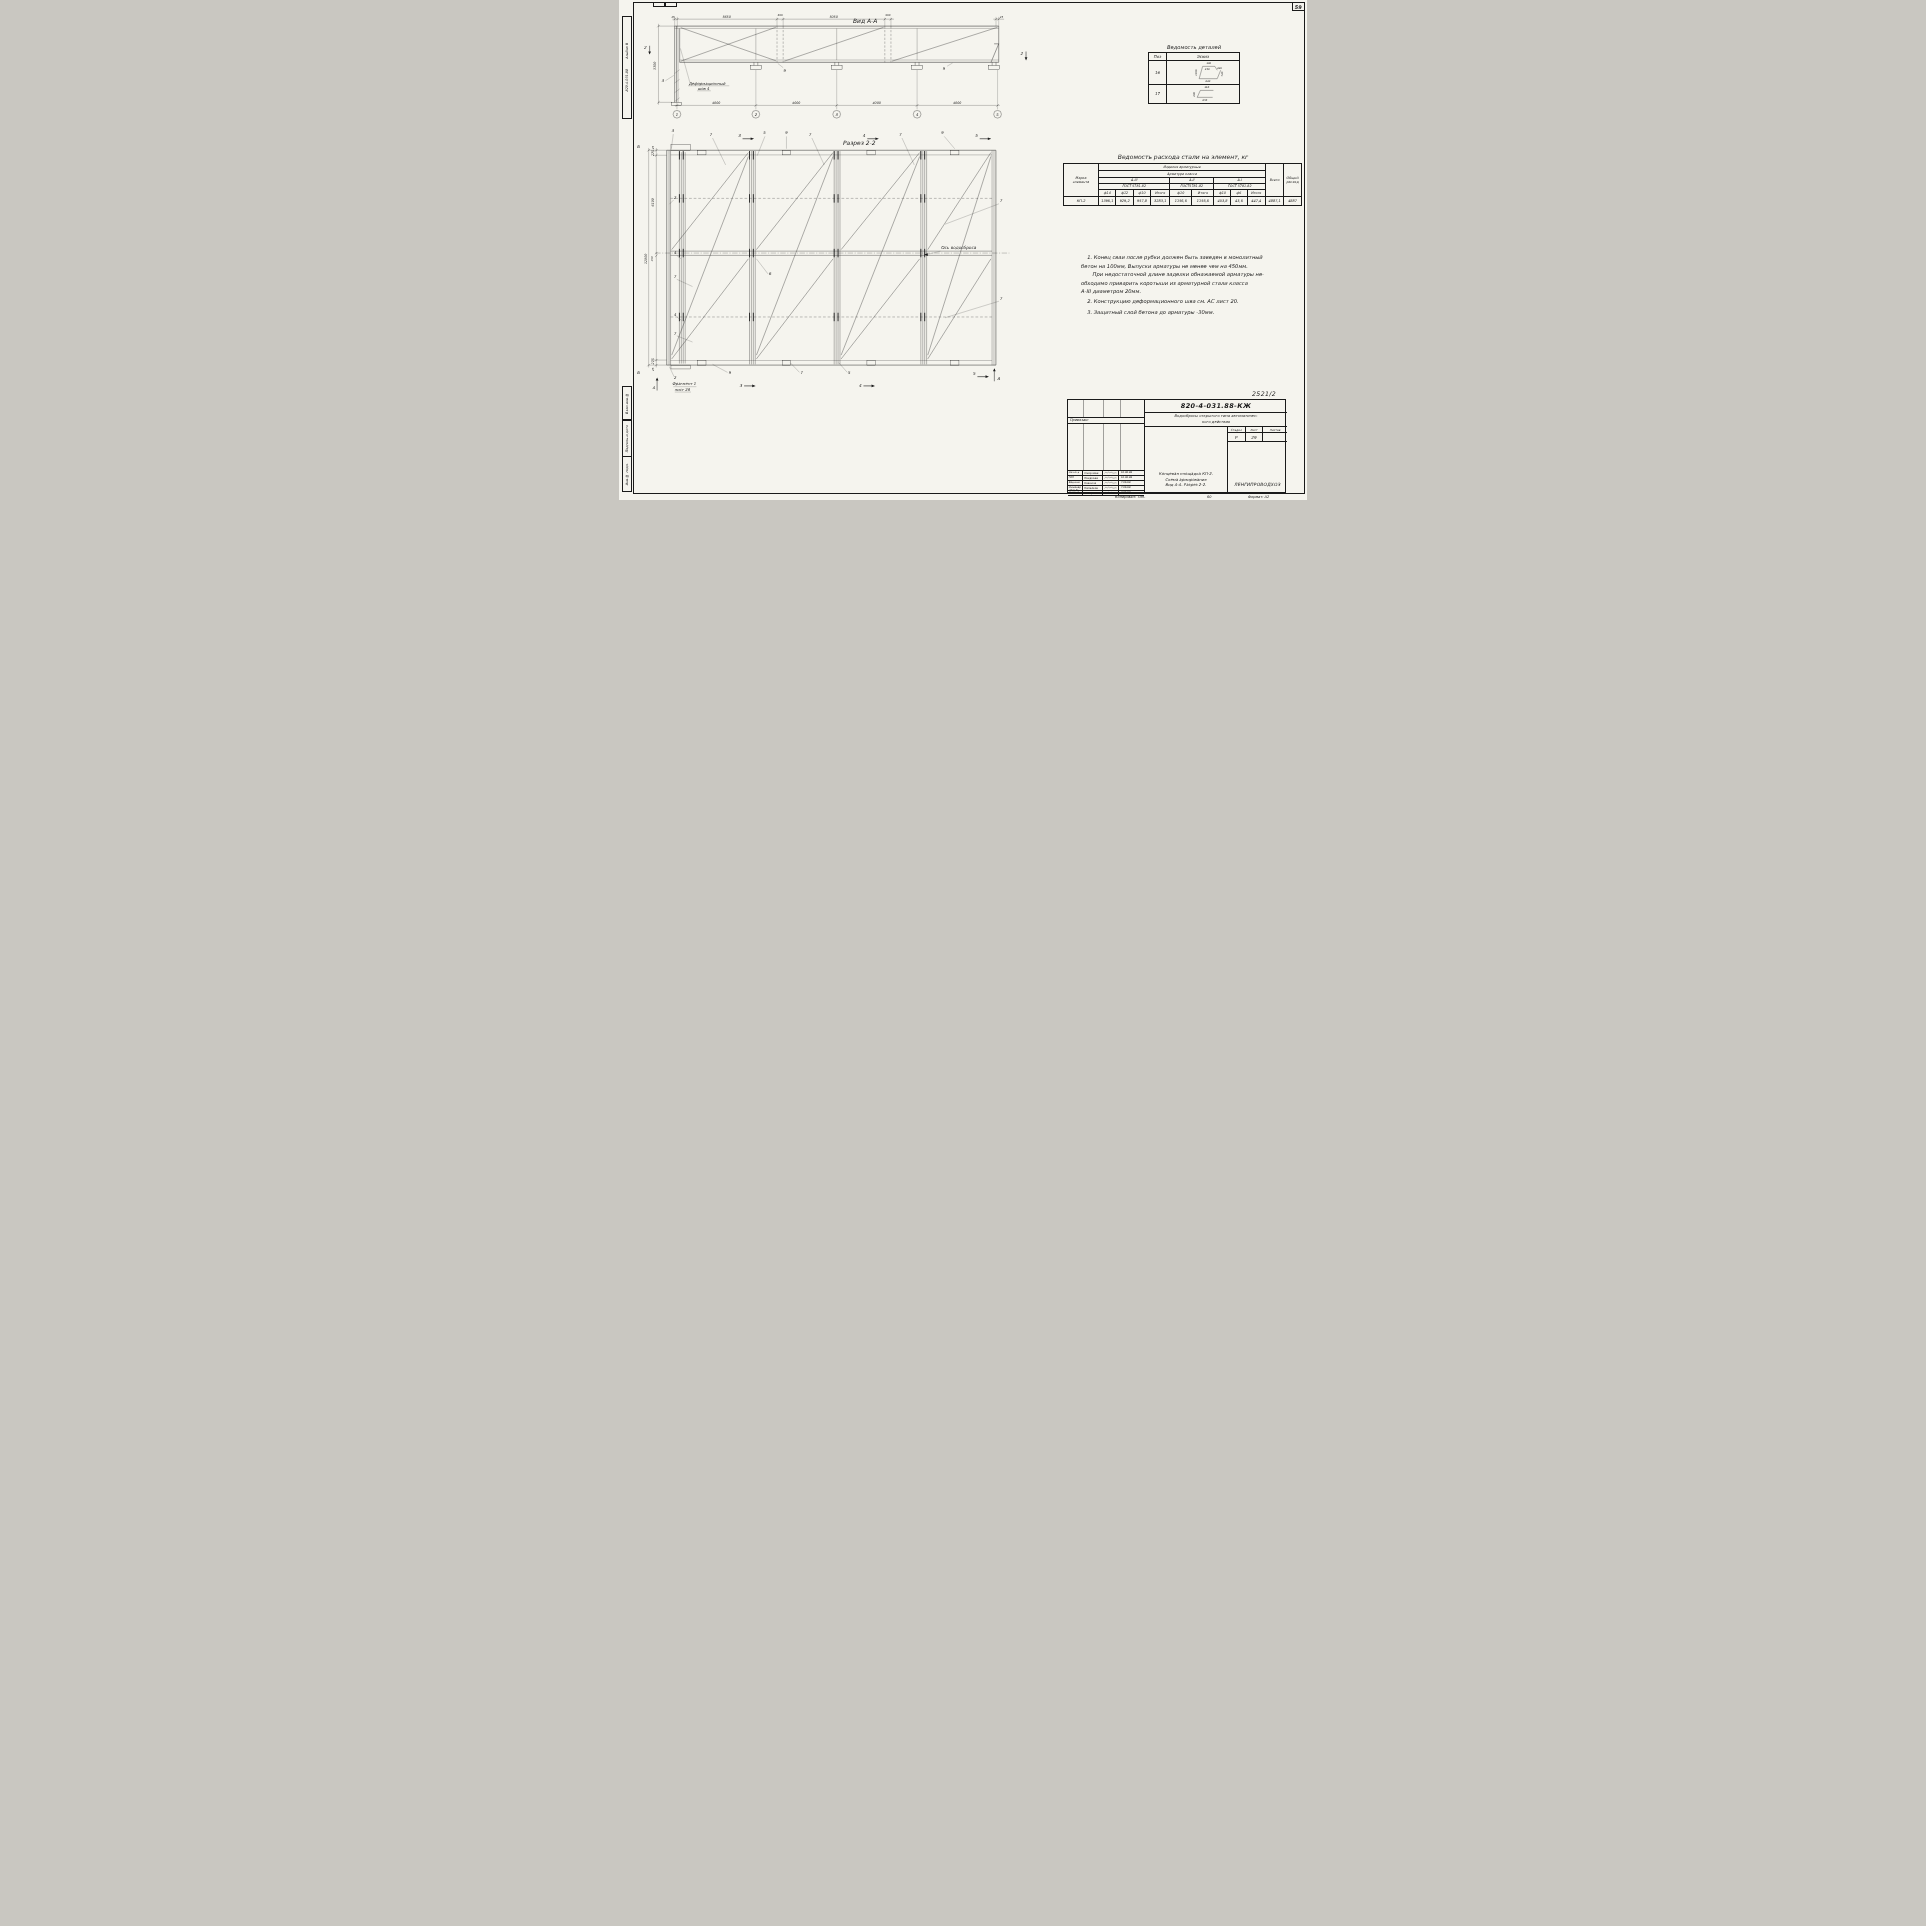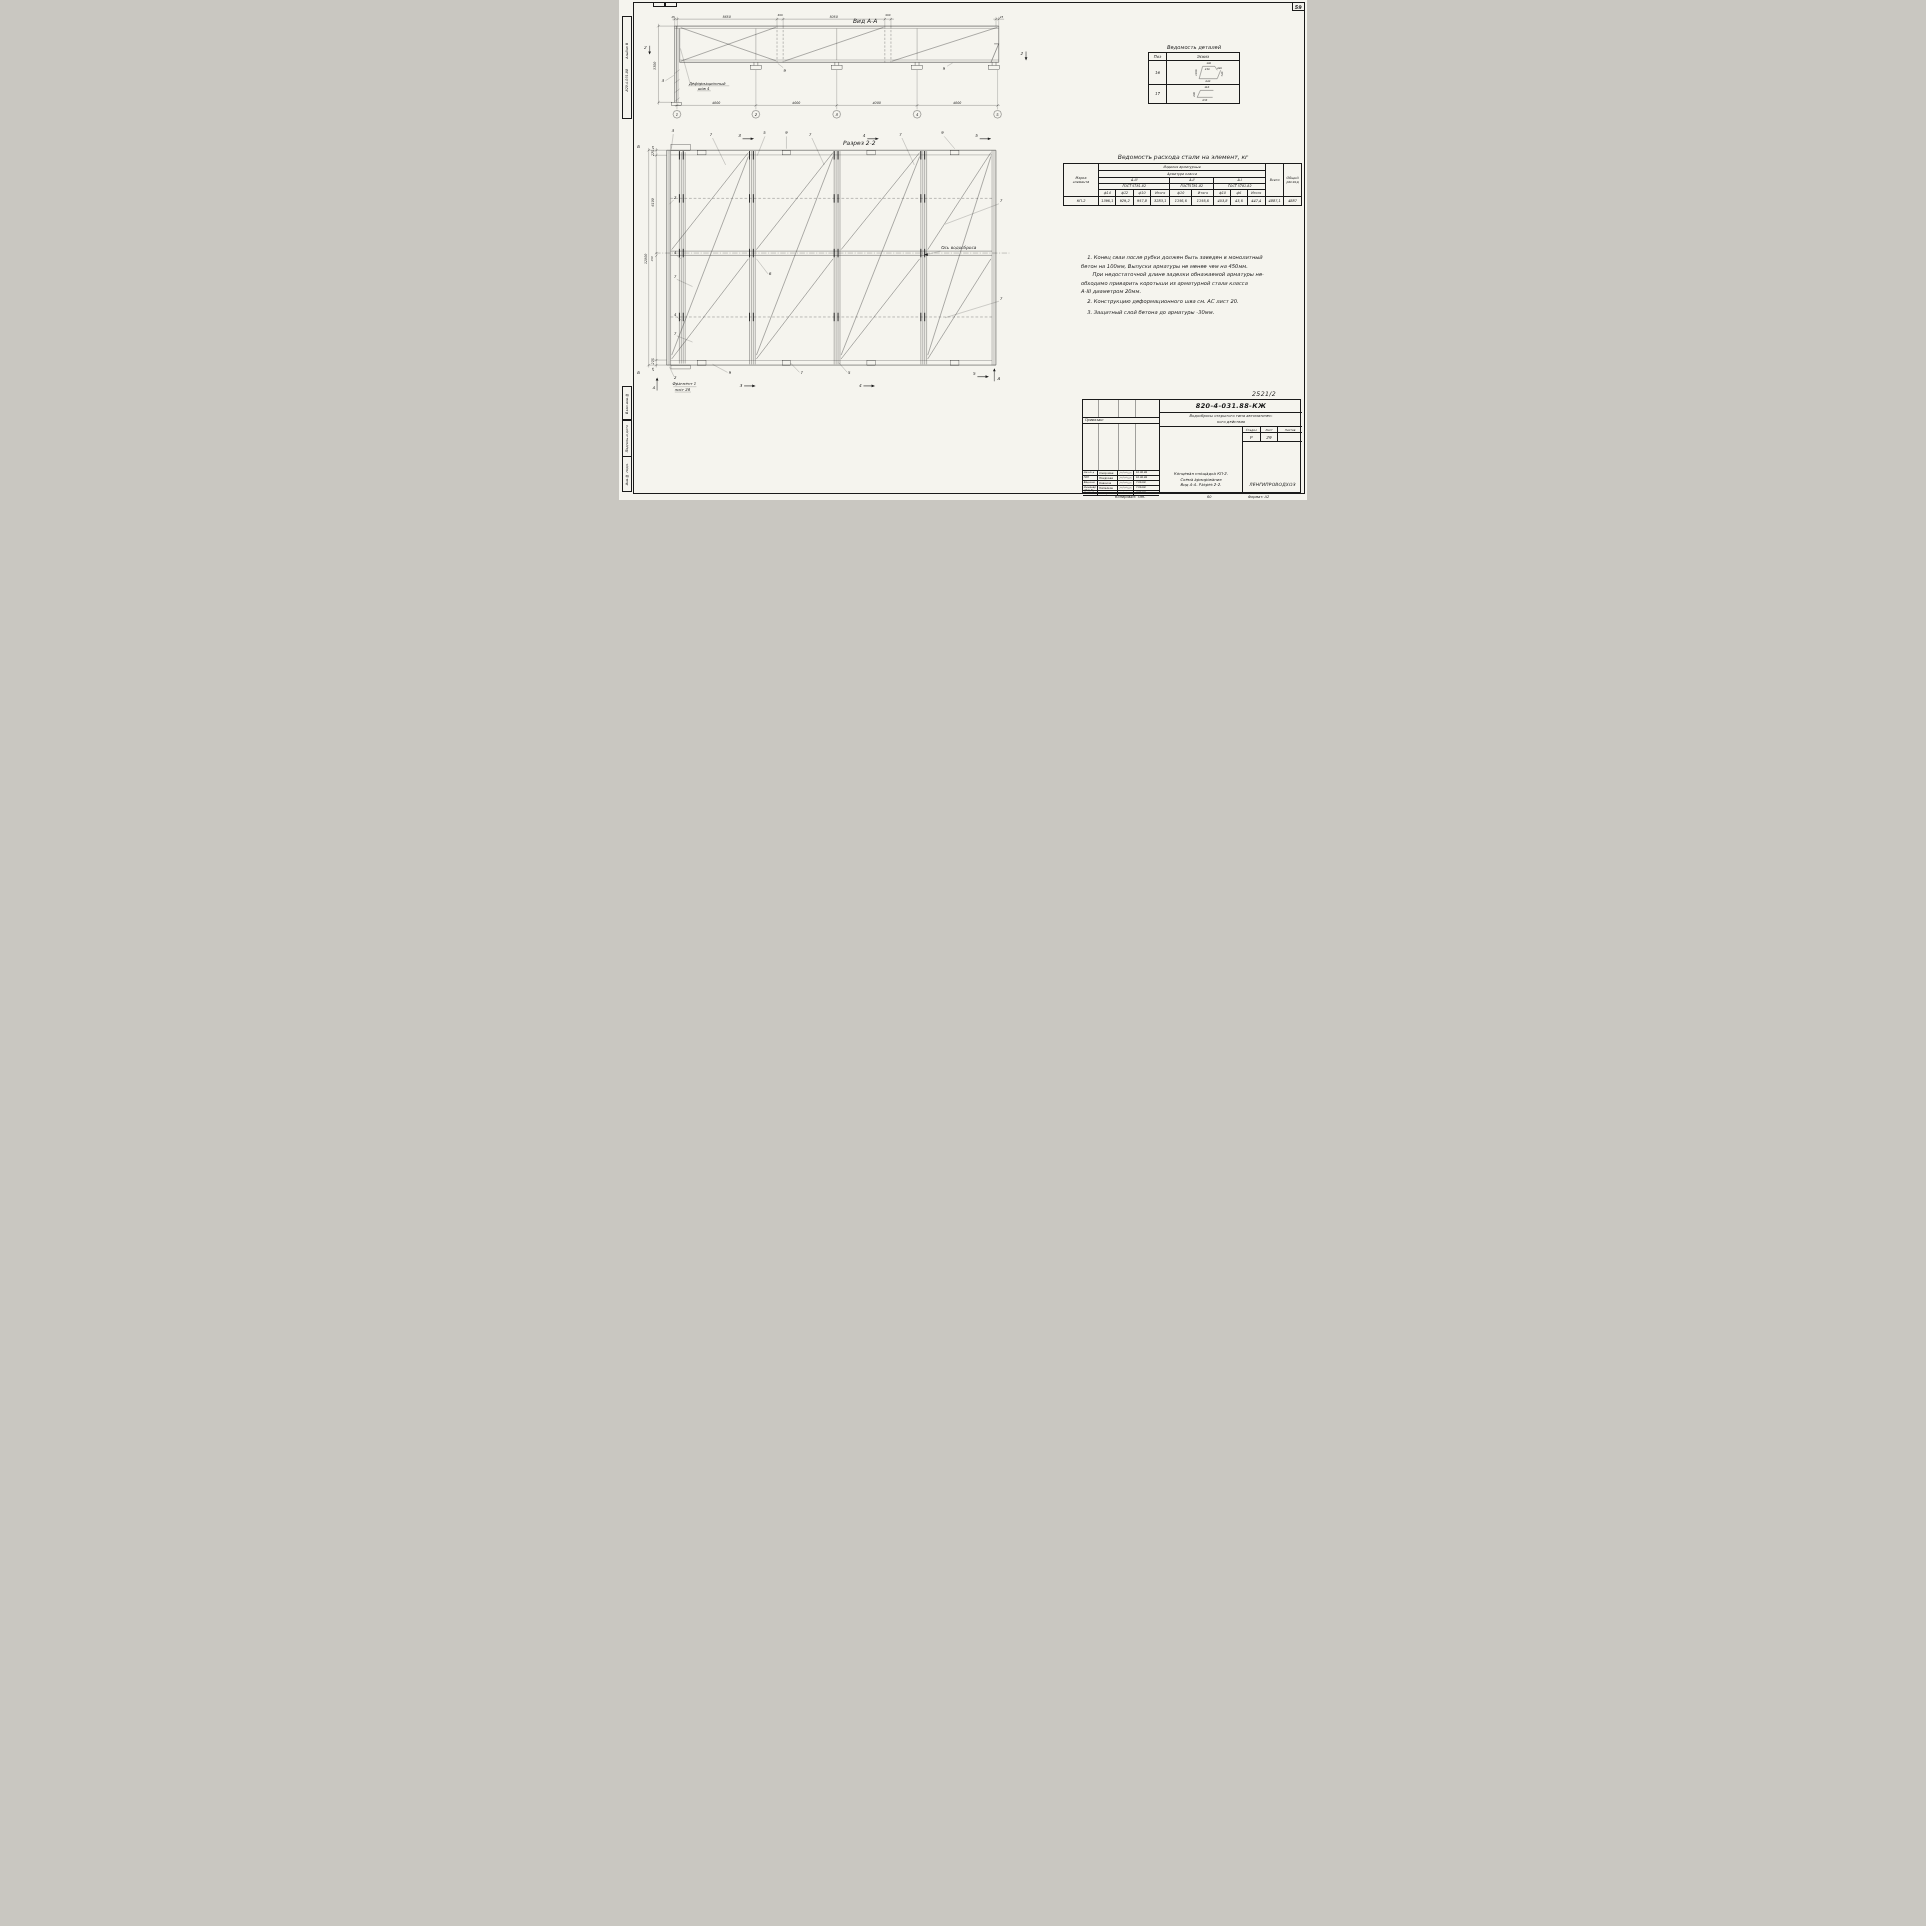--- a/index.html
+++ b/index.html
@@ -25,21 +25,21 @@
 .steel-title{font:italic 6px "DejaVu Sans",sans-serif;text-align:center;margin-bottom:2.7px;white-space:nowrap}
 .stable{border-collapse:collapse;width:239px;border:0.6px solid #1a1a1a;table-layout:fixed}
 .stable td{border:0.4px solid #1a1a1a;font:italic 3.3px "DejaVu Sans",sans-serif;text-align:center;vertical-align:middle;padding:0.4px;overflow:hidden}
 .stable tr.data td{font-size:3.5px;height:9.2px}
 
 .notes{left:462px;top:253px;width:225px;font:italic 5.2px "DejaVu Sans",sans-serif;line-height:8.5px}
 .notes .ind1{text-indent:6.2px}
 .notes .ind2{text-indent:11.6px}
 .notes .sp{margin-top:1.9px}
 
-.tblock{left:463px;top:399px;width:219px;height:94px;border:0.6px solid #1a1a1a;display:flex}
+.tblock{left:448px;top:399px;width:219px;height:94px;border:0.6px solid #1a1a1a;display:flex}
 .tb-left{width:77px;border-right:0.4px solid #1a1a1a;display:flex;flex-direction:column}
 .grid4{background-image:linear-gradient(#1a1a1a,#1a1a1a),linear-gradient(#1a1a1a,#1a1a1a),linear-gradient(#1a1a1a,#1a1a1a),repeating-linear-gradient(to bottom,transparent 0,transparent 5.6px,#1a1a1a 5.6px,#1a1a1a 6px);background-size:0.4px 100%,0.4px 100%,0.4px 100%,100% 100%;background-position:15.4px 0,35px 0,52px 0,0 0;background-repeat:no-repeat,no-repeat,no-repeat,no-repeat}
 .cg{height:18px;border-bottom:0.4px solid #1a1a1a}
 .eg{height:48px;border-bottom:0.4px solid #1a1a1a}
 .privrow{height:6.2px;border-bottom:0.4px solid #1a1a1a;font:italic 3.5px "DejaVu Sans",sans-serif;display:flex;align-items:center;padding-left:1.9px}
 .sigrows{height:18px;display:flex;flex-direction:column}
 .sigrow{display:flex;flex:1;border-bottom:0.4px solid #1a1a1a;align-items:center}
 .sigrow span{display:flex;align-items:center;height:100%}
 .c-role{width:15.4px;border-right:0.4px solid #1a1a1a;font:italic 2.5px "DejaVu Sans",sans-serif;padding-left:0.8px}
 .c-name{width:20px;border-right:0.4px solid #1a1a1a;font:italic 2.7px "DejaVu Sans",sans-serif;padding-left:1.2px}

